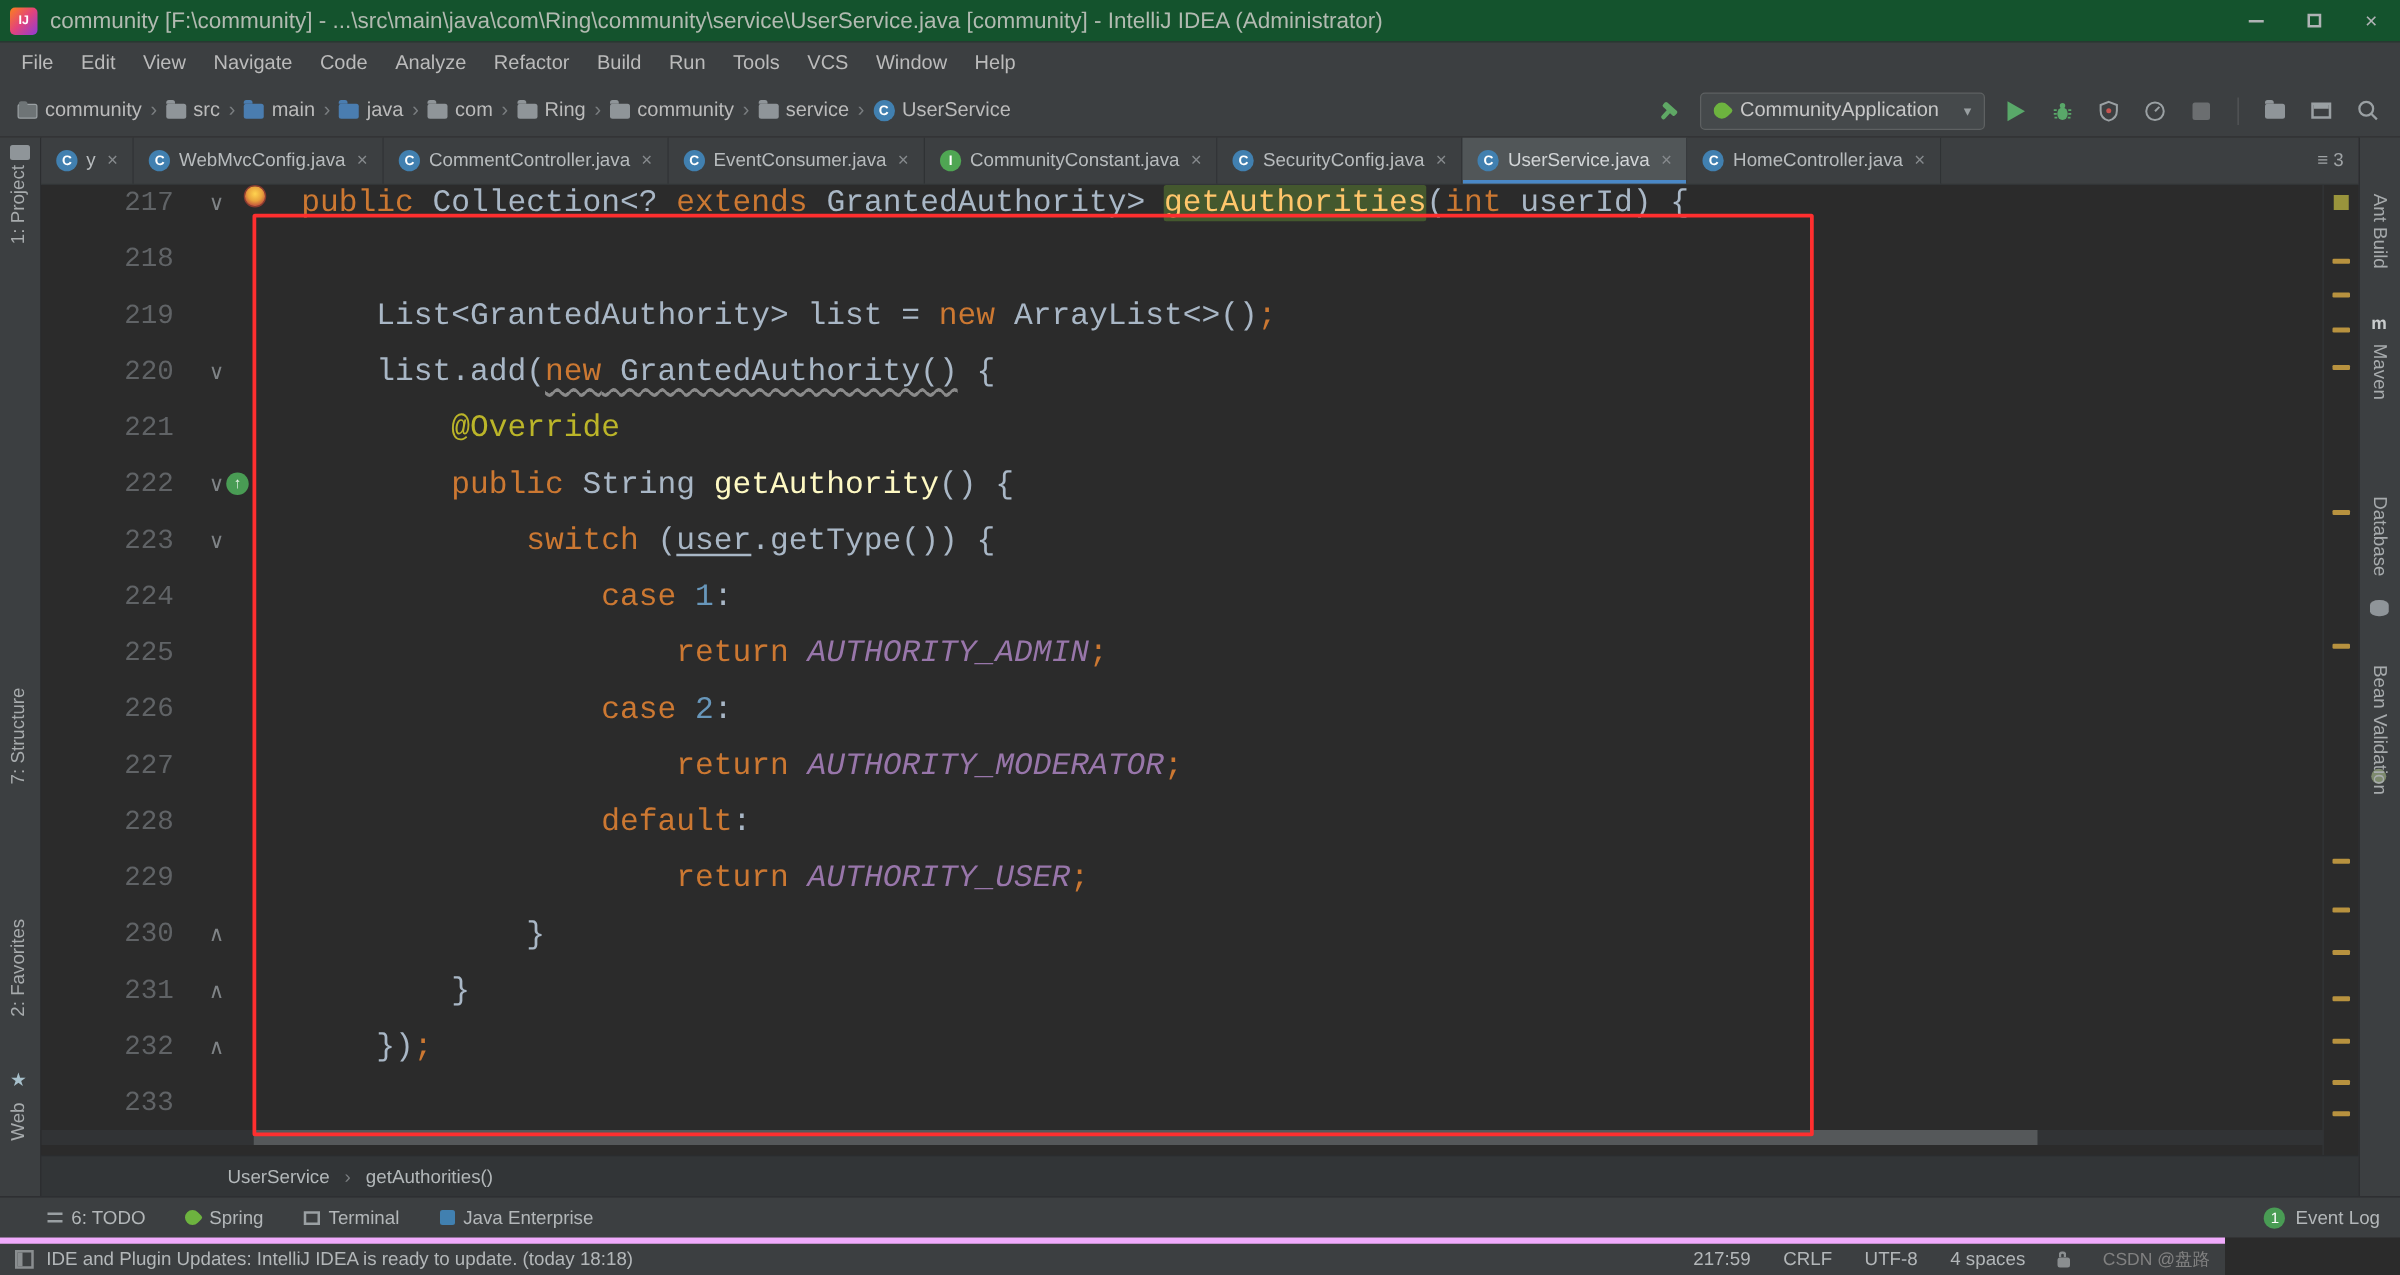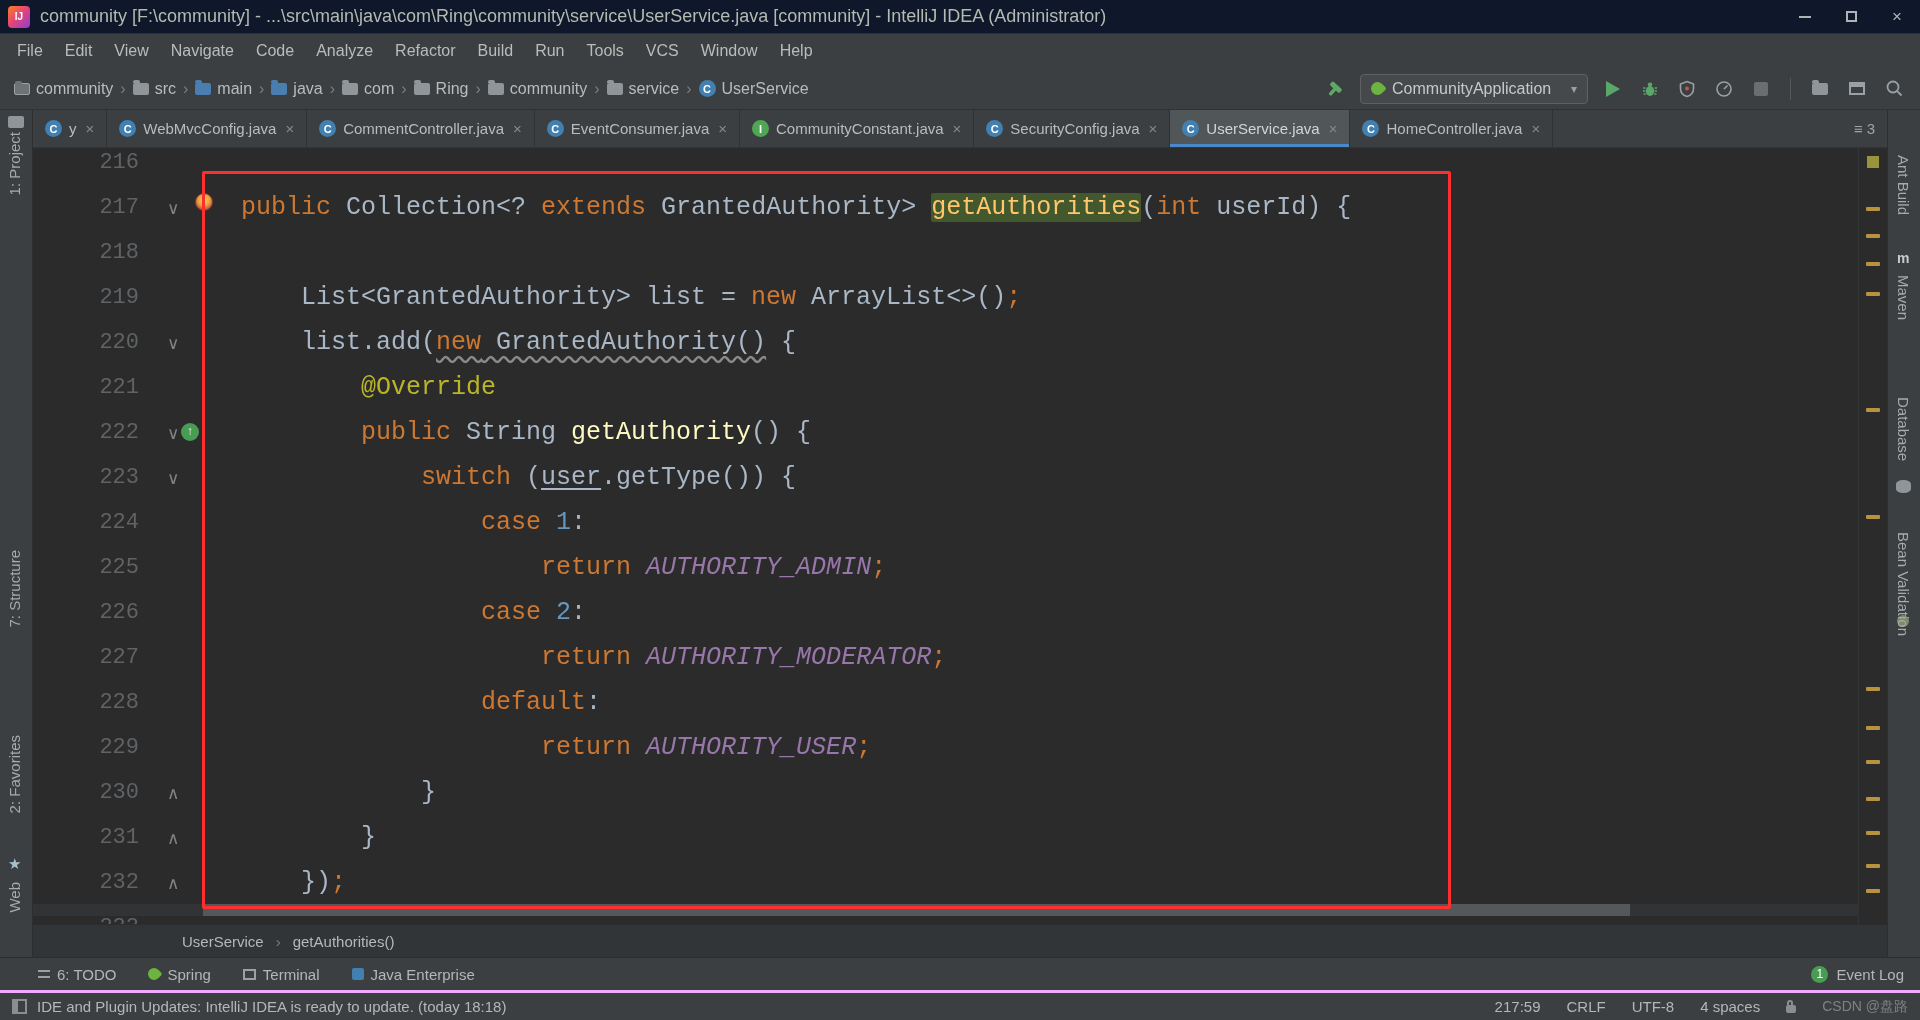--- a/index.html
+++ b/index.html
@@ -1,20 +1,20 @@
 <!DOCTYPE html>
 <html><head>
 <meta charset="utf-8">
 <style>
   html,body{margin:0;padding:0}
   body{width:1920px;height:1020px;position:relative;overflow:hidden;background:#2b2b2b;
        font-family:"Liberation Sans",sans-serif;color:#bbbbbb;}
 
   
-  #titlebar{position:absolute;left:0;top:0;width:1920px;height:34px;background:#0f172a;
+  #titlebar{position:absolute;left:0;top:0;width:1920px;height:34px;background:#14532d;
             border-bottom:1px solid #2e3133;display:flex;align-items:center;padding-left:8px;box-sizing:border-box}
   .logo{width:22px;height:22px;border-radius:4px;margin-right:10px;flex:0 0 auto;
         background:linear-gradient(135deg,#fc801d 0%,#e3447a 48%,#8f3bd6 100%);
         color:#fff;font-size:10px;font-weight:bold;display:flex;align-items:center;justify-content:center}
   #window-title{font-size:18px;color:#b2bab1;white-space:nowrap;overflow:hidden}
   .win-controls{margin-left:auto;display:flex;height:100%}
   .win-btn{width:46px;height:100%;display:flex;align-items:center;justify-content:center;color:#b0b3b5;font-size:17px}
   .min-glyph{width:12px;height:2px;background:#b0b3b5}
   .max-glyph{width:11px;height:11px;border:2px solid #b0b3b5;box-sizing:border-box}
 
@@ -118,21 +118,21 @@
   .tw-icon{width:14px;height:14px;display:flex;align-items:center;justify-content:center;flex:0 0 auto}
   .tw-todo{border-top:2px solid #9aa0a3;border-bottom:2px solid #9aa0a3;height:8px;width:12px;box-sizing:border-box}
   .tw-spring{width:12px;height:12px;border-radius:50% 2px 50% 50%;background:#6db33f;transform:rotate(45deg)}
   .tw-terminal{width:13px;height:11px;border:2px solid #9aa0a3;box-sizing:border-box}
   .tw-javaee{width:12px;height:12px;background:#4180b0;border-radius:2px}
   #eventlog{margin-left:auto;display:flex;align-items:center;gap:8px;color:#b3b7b9}
   .badge{width:17px;height:17px;border-radius:50%;background:#499c54;color:#fff;font-size:12px;
          display:flex;align-items:center;justify-content:center}
 
   
-  #statusbar{position:absolute;left:0;top:990px;width:1920px;height:30px;background:#3c3f41;border-top:3px solid #f0abfc;
+  #statusbar{position:absolute;left:0;top:990px;width:1780px;height:30px;background:#3c3f41;border-top:5px solid #f0abfc;
              display:flex;align-items:center;box-sizing:border-box;padding:0 12px;font-size:15px;color:#b3b7b9}
   .grid-ico{width:15px;height:15px;border:2px solid #8a8e90;box-sizing:border-box;position:relative}
   .grid-ico::before{content:"";position:absolute;left:0;top:0;width:4px;height:100%;background:#8a8e90}
   .status-msg{margin-left:10px}
   .status-right{margin-left:auto;display:flex;align-items:center;gap:26px}
   .lock{width:10px;height:8px;background:#8a8e90;border-radius:2px;position:relative;margin-top:4px}
   .lock::before{content:"";position:absolute;top:-5px;left:1px;width:6px;height:5px;border:2px solid #8a8e90;
                 border-bottom:none;border-radius:3px 3px 0 0;box-sizing:border-box}
   .watermark{color:#818181;font-size:14px}
 </style>
@@ -330,25 +330,20 @@
           </div>
         </div>
       <span class="tab-overflow">
         <span>≡</span>
         <span>3</span>
       </span>
     </div>
 
     <div id="editor">
       <div id="code-lines">
-          <div class="code-row">
-            <span class="ln">216</span>
-            <span class="fold"></span>
-            <span class="code"></span>
-          </div>
           <div class="code-row">
             <span class="ln">217</span>
             <span class="fold">∨</span>
             <span class="code"><span class="tk tk-k">public </span><span class="tk tk-t">Collection&lt;? </span><span class="tk tk-k">extends</span><span class="tk tk-t"> GrantedAuthority&gt; </span><span class="tk tk-hm">getAuthorities</span><span class="tk tk-t">(</span><span class="tk tk-k">int</span><span class="tk tk-t"> userId) {</span></span>
             <span class="bulb"></span>
           </div>
           <div class="code-row">
             <span class="ln">218</span>
             <span class="fold"></span>
           </div>

